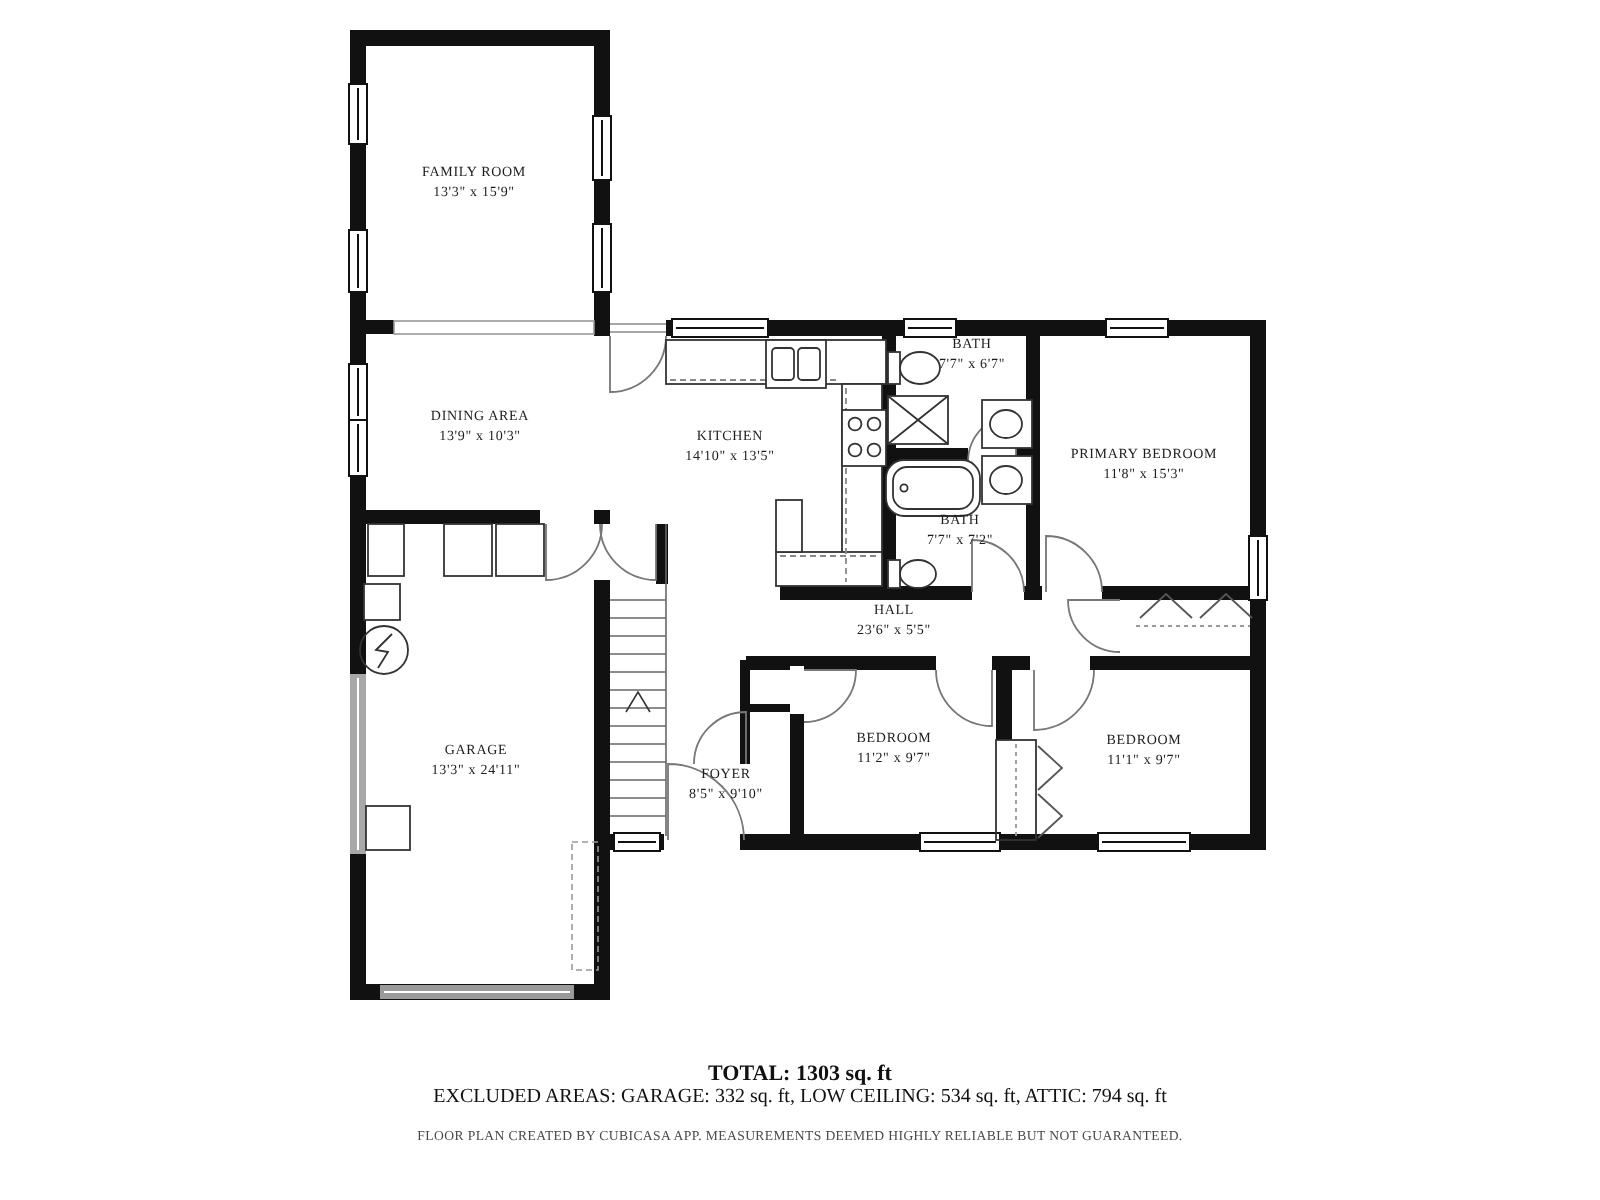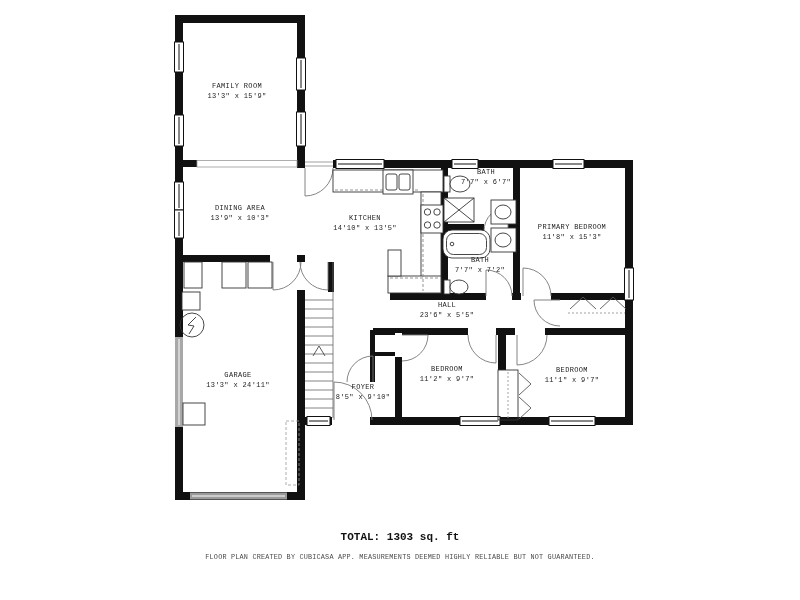--- a/index.html
+++ b/index.html
@@ -1,17 +1,17 @@
 <!DOCTYPE html>
 <html><head>
 <meta charset="utf-8">
 <style>
   html,body{margin:0;padding:0;background:#fff;}
   .canvas{position:relative;width:800px;height:600px;background:#ffffff;overflow:hidden;
-          font-family:Liberation Mono, monospace;}
+          font-family:Liberation Serif, serif;}
   .plan-svg{position:absolute;left:0;top:0;}
   .room-label{position:absolute;transform:translate(-50%,-50%);text-align:center;
               color:#1d1d1d;font-size:7px;letter-spacing:.35px;line-height:1.4;white-space:nowrap;}
   .room-label .rname,.room-label .rdims{display:block;}
   .footer{position:absolute;left:0;top:531px;width:800px;text-align:center;color:#111;}
   .f-total{font-size:11px;font-weight:bold;line-height:12px;}
   .f-line{font-size:10px;line-height:11.5px;}
   .f-disclaimer{font-size:6.8px;color:#4a4a4a;margin-top:10px;letter-spacing:.2px;}
 </style>
 </head>
@@ -277,16 +277,17 @@
     <span class="rname">BEDROOM</span>
     <span class="rdims">11'2" x 9'7"</span>
   </div>
   <div class="room-label" style="left:572px;top:376px">
     <span class="rname">BEDROOM</span>
     <span class="rdims">11'1" x 9'7"</span>
   </div>
 
   <div class="footer">
     <div class="f-total">TOTAL: 1303 sq. ft</div>
+    <div class="f-line">EXCLUDED AREAS: GARAGE: 332 sq. ft, LOW CEILING: 534 sq. ft, ATTIC: 794 sq. ft</div>
     <div class="f-disclaimer">FLOOR PLAN CREATED BY CUBICASA APP. MEASUREMENTS DEEMED HIGHLY RELIABLE BUT NOT GUARANTEED.</div>
   </div>
 
 </div>
 
 </body></html>

